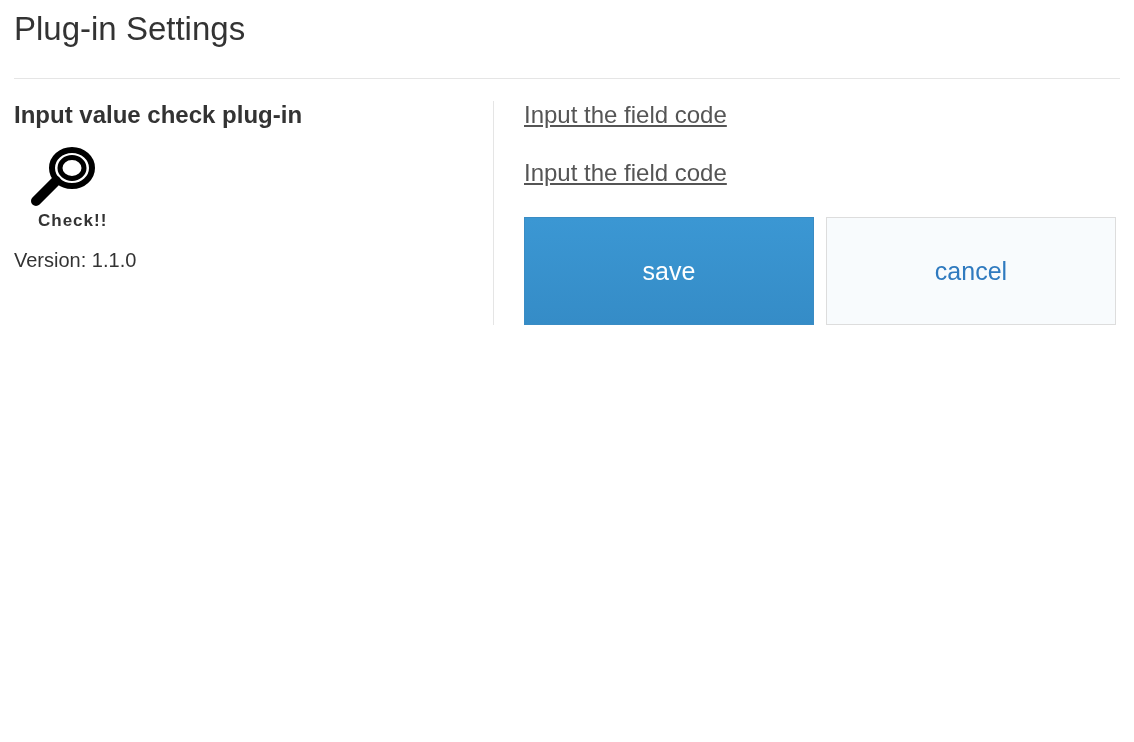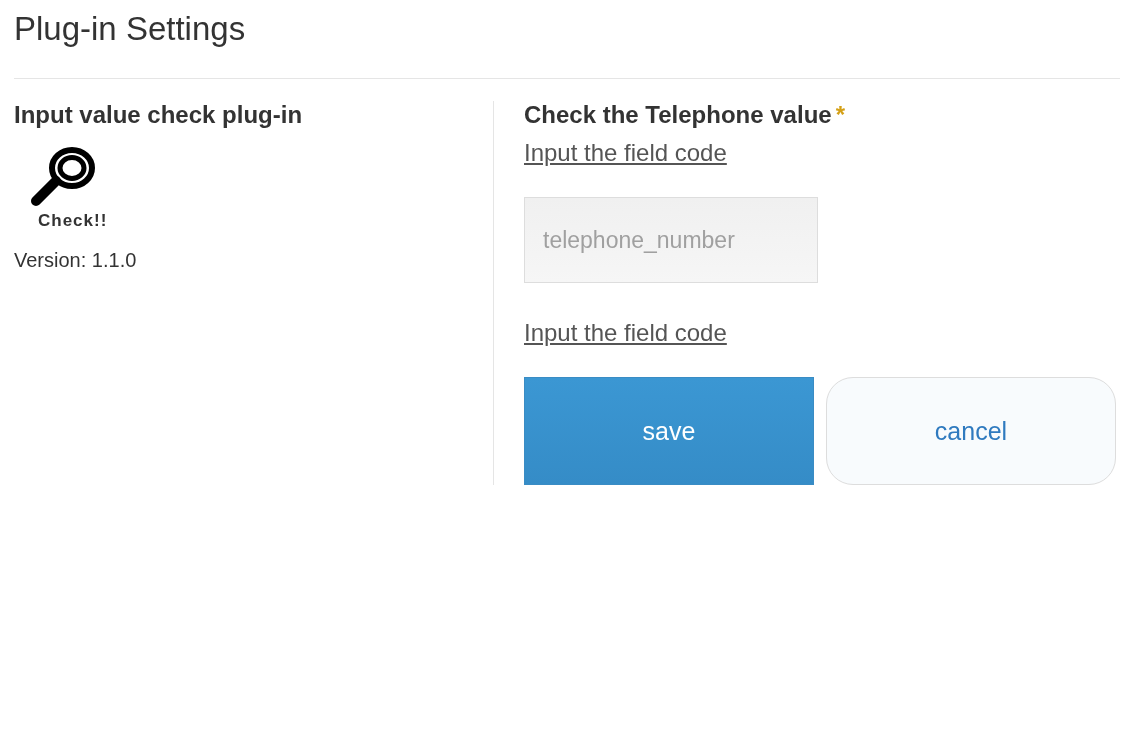--- a/index.html
+++ b/index.html
@@ -103,21 +103,20 @@
       justify-content: center;
     }
     .btn-primary {
       background: linear-gradient(#3b97d3, #358cc7);
       color: #fff;
       border: 1px solid #3a8cc4;
     }
     .btn-secondary {
       background: #f8fbfd;
       color: #2f7abf;
-      border-radius: 27px;
     }
   </style>
 </head>
 <body>
 
 <h1 class="page-title">Plug-in Settings</h1>
 
 <div class="columns">
 
   <div class="left-col">
@@ -132,25 +131,21 @@
         </g>
       </svg>
       <div class="plugin-icon-text">Check!!</div>
     </div>
 
     <div class="plugin-version">Version: 1.1.0</div>
   </div>
 
   <div class="right-col">
 
-    <div class="section-title">
-      <span>Check the Telephone value</span><span class="req">*</span>
-    </div>
     <div class="section-desc">Input the field code</div>
-    <input type="text" class="text-input" placeholder="telephone_number" style="">
 
     <div class="section-desc">Input the field code</div>
 
     <div class="button-row">
       <button class="btn btn-primary">save</button>
       <button class="btn btn-secondary">cancel</button>
     </div>
 
   </div>
 

